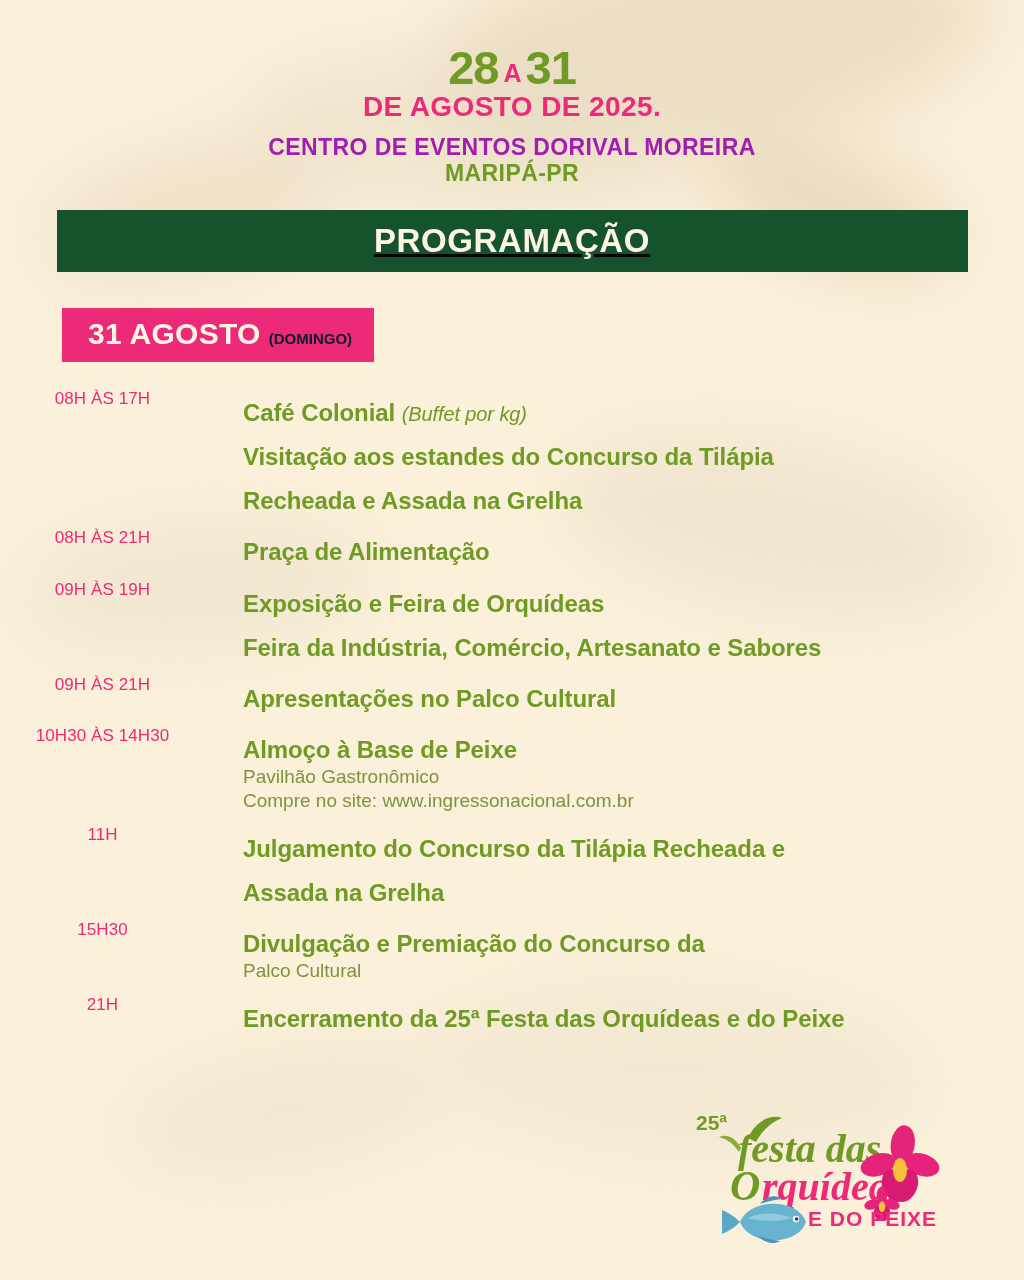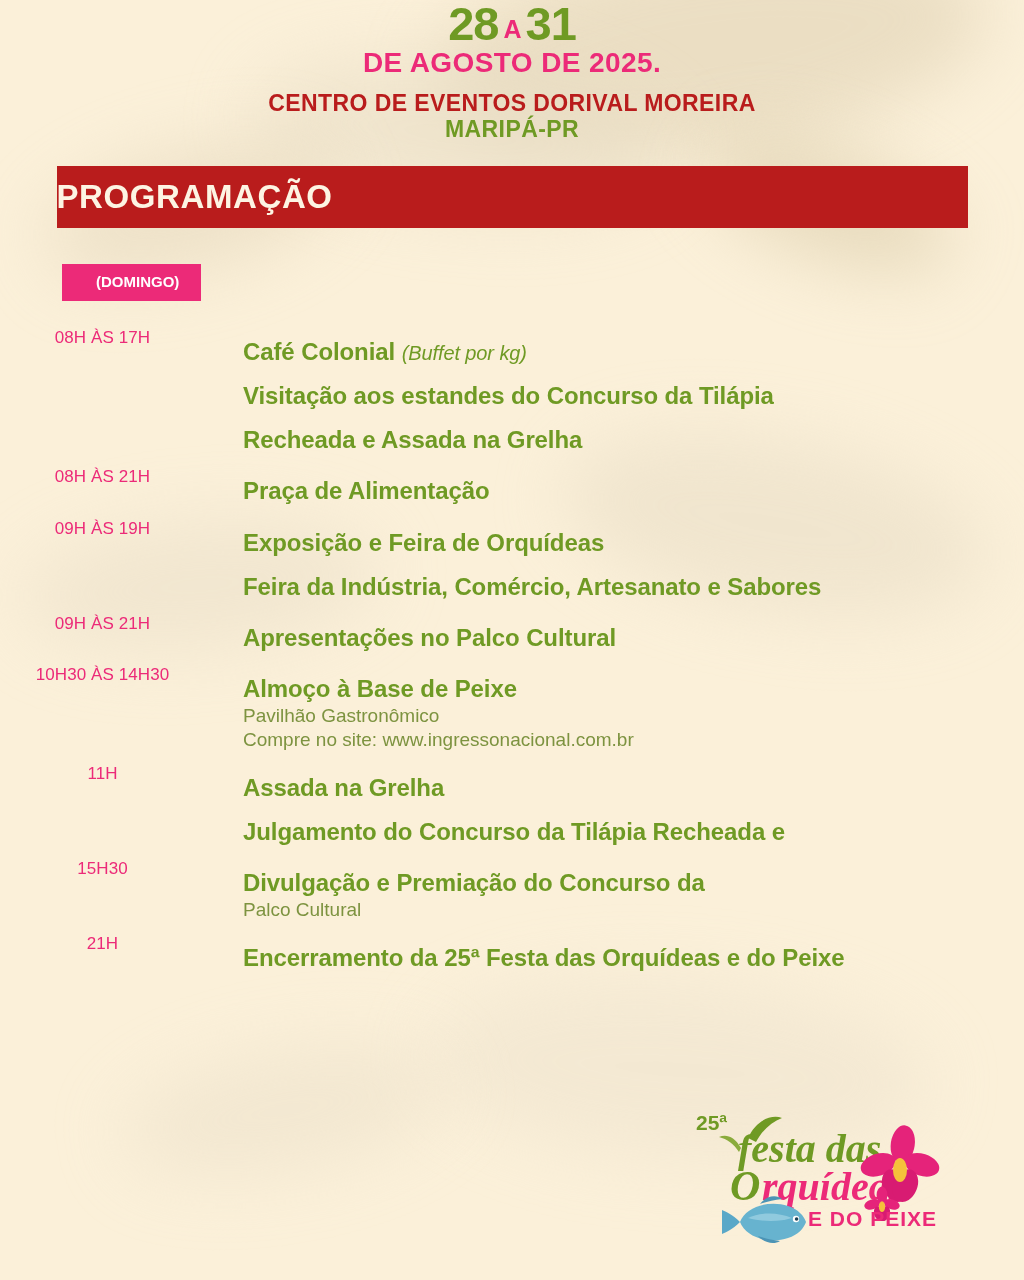--- a/index.html
+++ b/index.html
@@ -34,67 +34,67 @@
   .s3 { width:300px; height:120px; left:40px;   top:150px;  background:#e3d6bb; transform:rotate(-14deg); }
   .s4 { width:430px; height:170px; left:560px;  top:440px;  background:#e8ddc6; transform:rotate(10deg); }
   .s5 { width:360px; height:130px; left:20px;   top:520px;  background:#eadfc9; transform:rotate(-5deg); }
   .s6 { width:500px; height:180px; left:430px;  top:980px;  background:#eee3ce; transform:rotate(4deg); }
   .s7 { width:260px; height:110px; left:700px;  top:150px;  background:#d9cba9; transform:rotate(20deg); }
   .s8 { width:330px; height:120px; left:120px;  top:1050px; background:#ece1cb; transform:rotate(-10deg); }
 
   .page { position:relative; z-index:1; width:1024px; height:1280px; }
 
   
-  .header { text-align:center; }
+  .header { padding-top:44px; text-align:center; }
 
   .date-line {
     font-size:47px; font-weight:bold; line-height:1;
     letter-spacing:-1px;
     color:#6f9a24;
   }
   .date-line .sep {
     font-size:25px; color:#ec2a78; vertical-align:2px;
     margin:0 5px; font-weight:bold;
   }
   .month-line {
     font-size:28px; font-weight:bold; color:#ec2a78;
     letter-spacing:.4px; margin-top:1px; line-height:1.1;
   }
   .venue-line {
-    font-size:23px; font-weight:bold; color:#b91c1c;
+    font-size:23px; font-weight:bold; color:#a21caf;
     letter-spacing:.4px; margin-top:11px; line-height:1.15;
   }
   .city-line {
     font-size:23px; font-weight:bold; color:#6f9a24;
     letter-spacing:.4px; line-height:1.2;
   }
 
   
   .banner {
     margin:22px auto 0;
     width:911px; height:62px;
-    background:#b91c1c;
-    display:flex; align-items:center; 
+    background:#14532d;
+    display:flex; align-items:center; justify-content:center;text-decoration:underline;
   }
   .banner-title {
     color:#fdf4e3; font-size:33px; font-weight:bold; letter-spacing:.6px;
   }
 
   
   .day-badge {
     margin:36px 0 0 62px;
     display:inline-flex; align-items:baseline;
     background:#ec2a78;
     padding:9px 22px 11px 26px;
   }
   .day-badge-date {
     color:#fdf4e3; font-size:30px; font-weight:bold; letter-spacing:.3px;
   }
   .day-badge-weekday {
-    color:#ffffff; font-size:15px; font-weight:bold; margin-left:8px;
+    color:#0f172a; font-size:15px; font-weight:bold; margin-left:8px;
   }
 
   
   .schedule { margin-top:22px; padding-left:0; }
 
   .entry { display:flex; align-items:flex-start; margin-bottom:7px; }
 
   .entry-time {
     width:205px; flex:0 0 205px;
     text-align:center;
@@ -152,20 +152,21 @@
     <div class="month-line">DE AGOSTO DE 2025.</div>
     <div class="venue-line">CENTRO DE EVENTOS DORIVAL MOREIRA</div>
     <div class="city-line">MARIPÁ-PR</div>
   </div>
 
   <div class="banner">
     <span class="banner-title">PROGRAMAÇÃO</span>
   </div>
 
   <div class="day-badge">
+    <span class="day-badge-date">31 AGOSTO</span>
     <span class="day-badge-weekday">(DOMINGO)</span>
   </div>
 
   <div class="schedule" id="schedule">
       <div class="entry">
         <div class="entry-time">08H ÀS 17H</div>
         <div class="entry-body">
           <div class="entry-line"><span>Café Colonial</span> <span class="note">(Buffet por kg)</span></div>
           <div class="entry-line"><span>Visitação aos estandes do Concurso da Tilápia</span></div>
           <div class="entry-line"><span>Recheada e Assada na Grelha</span></div>
@@ -194,22 +195,22 @@
         <div class="entry-time">10H30 ÀS 14H30</div>
         <div class="entry-body">
           <div class="entry-line"><span>Almoço à Base de Peixe</span></div>
           <div class="entry-sub">Pavilhão Gastronômico</div>
           <div class="entry-sub">Compre no site: www.ingressonacional.com.br</div>
         </div>
       </div>
       <div class="entry">
         <div class="entry-time">11H</div>
         <div class="entry-body">
+          <div class="entry-line"><span>Julgamento do Concurso da Tilápia Recheada e</span></div>
           <div class="entry-line"><span>Assada na Grelha</span></div>
-          <div class="entry-line"><span>Julgamento do Concurso da Tilápia Recheada e</span></div>
         </div>
       </div>
       <div class="entry">
         <div class="entry-time">15H30</div>
         <div class="entry-body">
           <div class="entry-line"><span>Divulgação e Premiação do Concurso da</span></div>
           <div class="entry-sub">Palco Cultural</div>
         </div>
       </div>
       <div class="entry">

